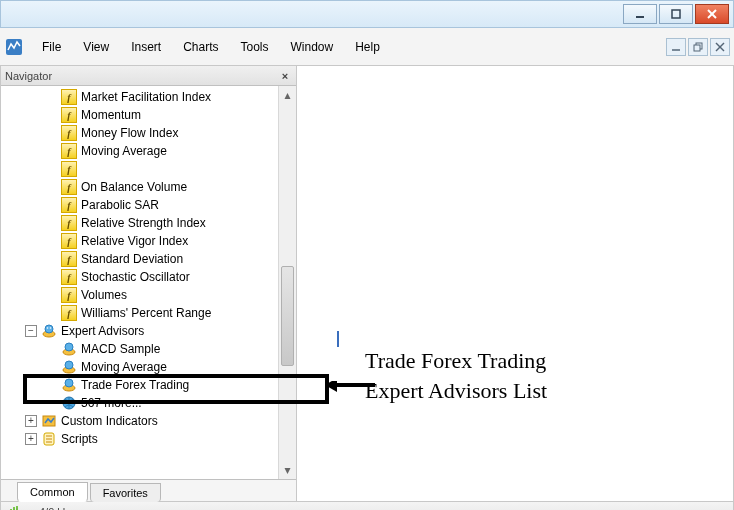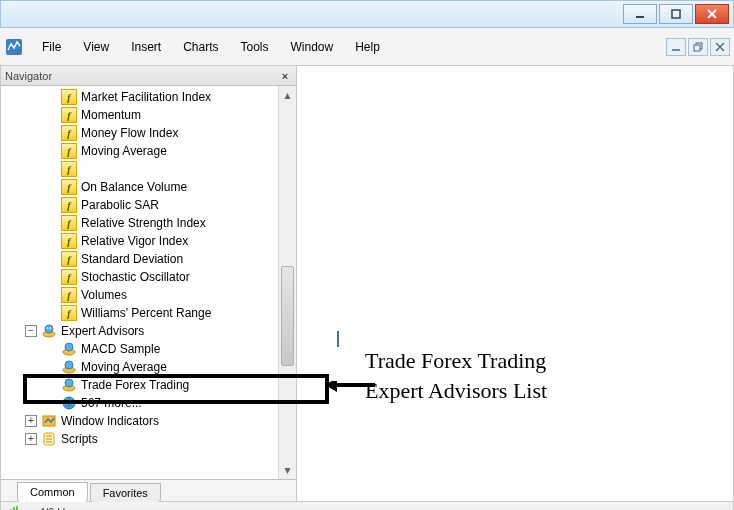--- a/index.html
+++ b/index.html
@@ -219,21 +219,21 @@
           </div>
 
         <div class="tree-row" style="padding-left:20px">
           <span class="tree-toggle">+</span>
           <span class="icon-folder">
               <svg width="16" height="16" viewBox="0 0 16 16">
                 <rect x="2" y="3" width="12" height="10" fill="#f5c040" stroke="#c88a10"></rect>
                 <path d="M4 10 L7 6 L10 9 L13 5" stroke="#3a7ec5" fill="none" stroke-width="1.5"></path>
               </svg>
             </span>
-          <span>Window Indicators</span>
+          <span>Custom Indicators</span>
         </div>
         <div class="tree-row" style="padding-left:20px">
           <span class="tree-toggle">+</span>
           <span class="icon-script">
               <svg width="16" height="16" viewBox="0 0 16 16">
                 <rect x="3" y="2" width="10" height="12" rx="2" fill="#fff4c0" stroke="#d4a800"></rect>
                 <line x1="5" y1="5" x2="11" y2="5" stroke="#c88a10"></line>
                 <line x1="5" y1="8" x2="11" y2="8" stroke="#c88a10"></line>
                 <line x1="5" y1="11" x2="11" y2="11" stroke="#c88a10"></line>
               </svg>

